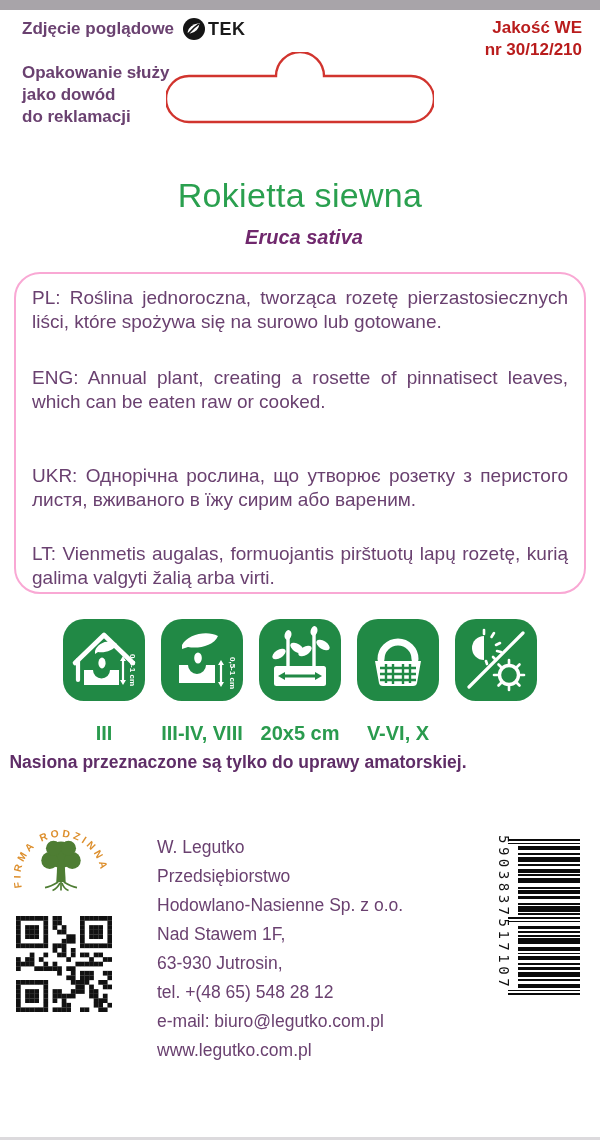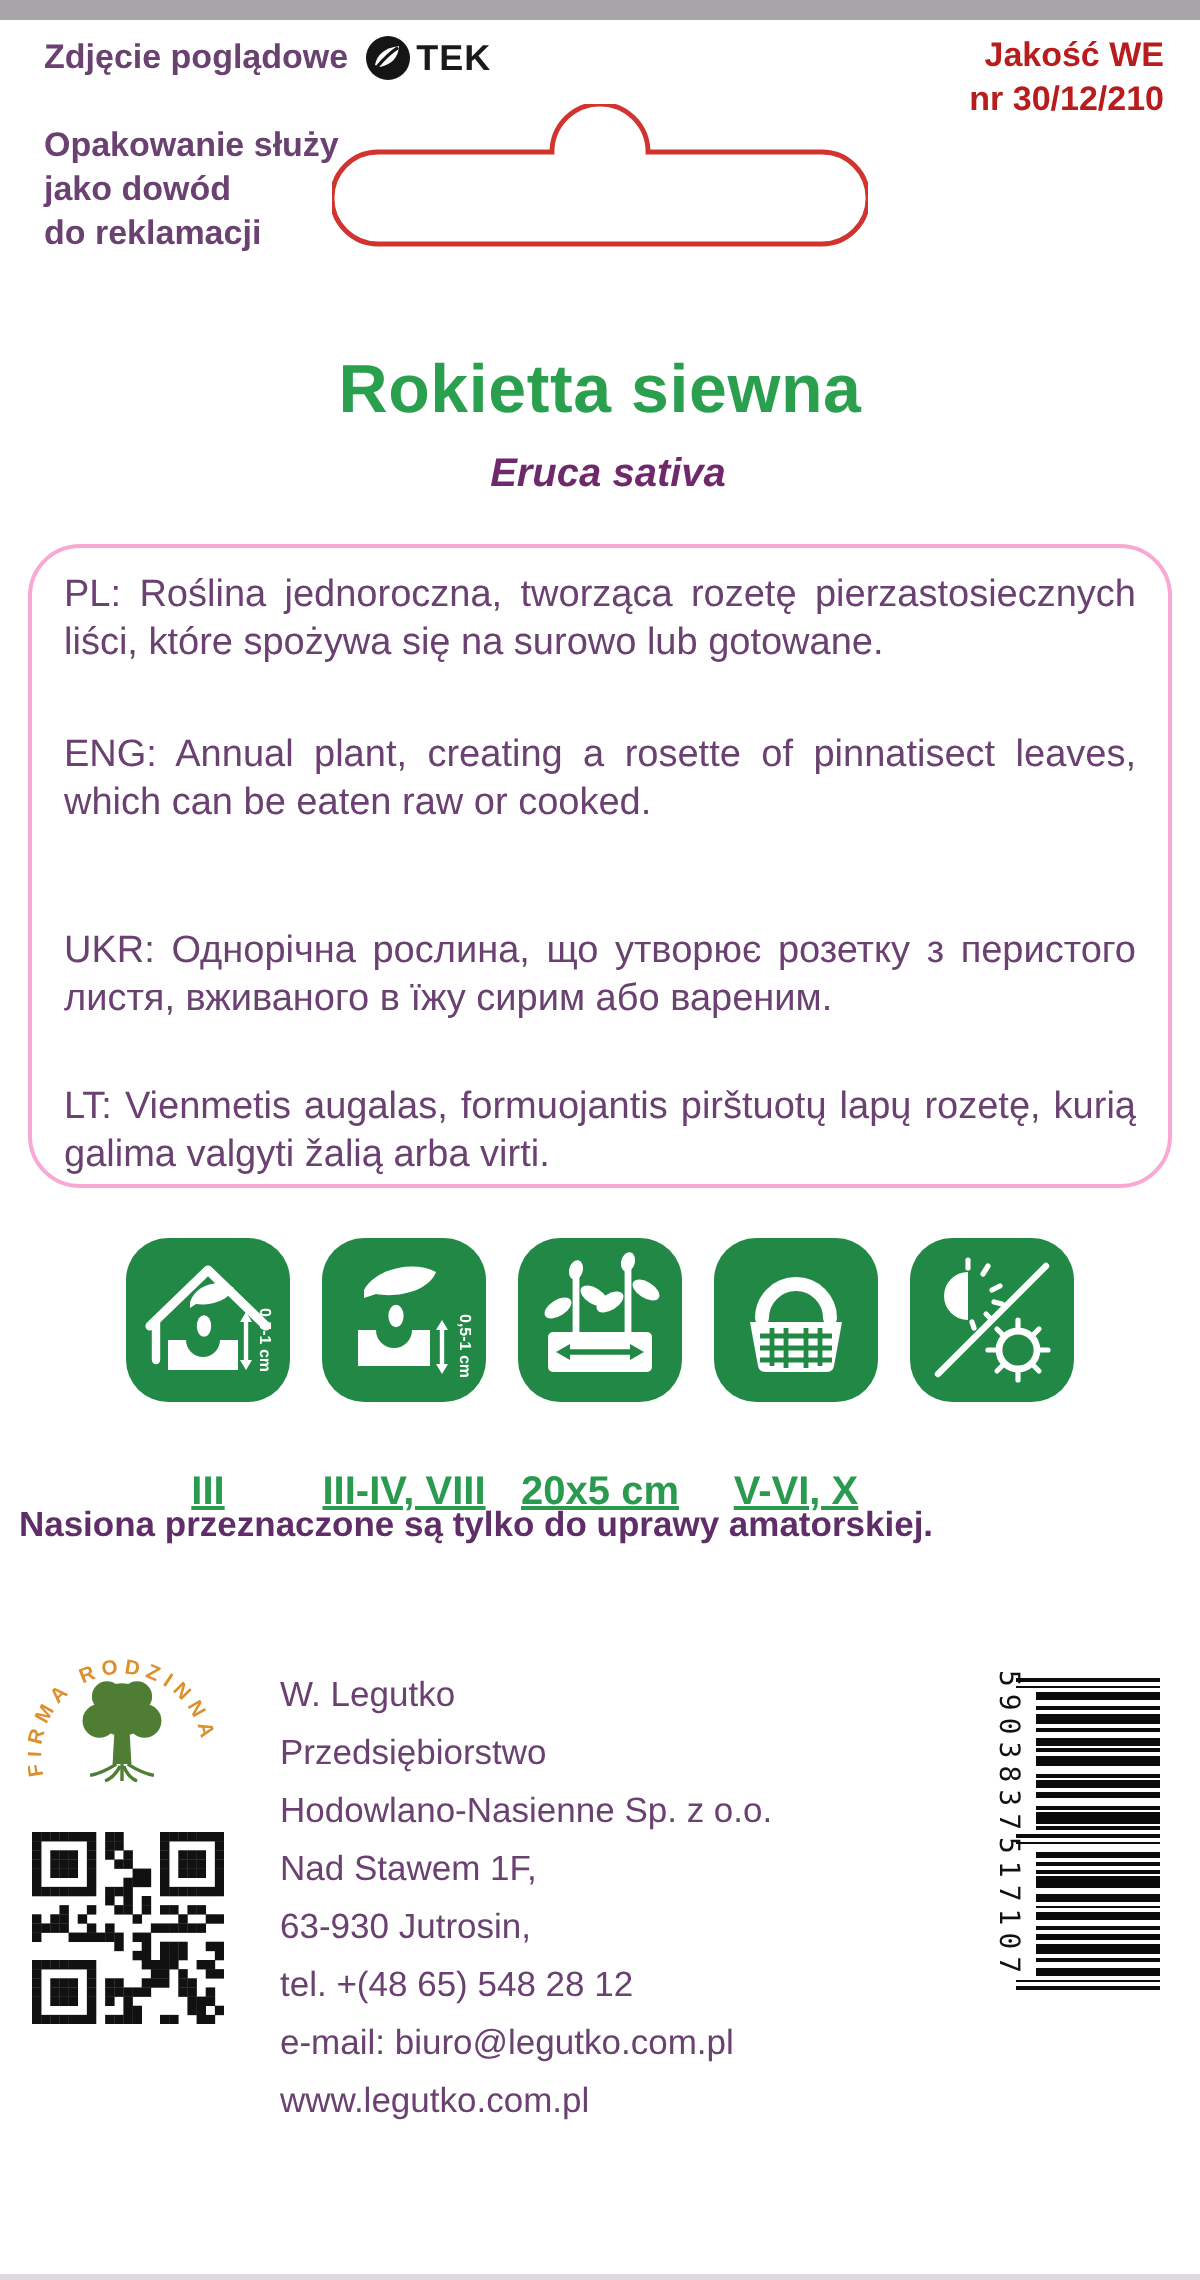--- a/index.html
+++ b/index.html
@@ -12,44 +12,44 @@
   .photo-note { position:absolute; left:22px; top:17px; display:flex; align-items:center; gap:8px;
                 color:#6a4170; font-size:17px; font-weight:600; }
   .tek-logo { display:flex; align-items:center; gap:2px; }
   .tek-label { color:#1a1a1a; font-size:18px; font-weight:700; letter-spacing:0.5px; }
   .claim { position:absolute; left:22px; top:62px; color:#6a4170; font-size:17px; font-weight:600; line-height:22px; }
   .quality { position:absolute; right:18px; top:17px; text-align:right; color:#b91c1c; font-size:17px; font-weight:600; line-height:22px; }
 
   .hang-tab { position:absolute; left:166px; top:52px; }
 
   .title { position:absolute; left:0; top:176px; width:600px; text-align:center;
-           color:#2aa04f; font-size:34px; font-weight:700; letter-spacing:0.3px; }
+           color:#2aa04f; font-size:34px; font-weight:400; letter-spacing:0.3px; }
   .subtitle { position:absolute; left:4px; top:226px; width:600px; text-align:center;
               color:#70286d; font-size:20px; font-weight:700; font-style:italic; }
 
   .desc-box { position:absolute; left:14px; top:272px; width:572px; height:322px;
               border:2px solid #f9a8d4; border-radius:26px; padding:4px 16px 0 16px;
               color:#6a4170; font-size:19px; font-weight:500; line-height:24px; text-align:justify; }
   .desc-box p.pl  { margin-top:8px; }
   .desc-box p.eng { margin-top:32px; }
   .desc-box p.ukr { margin-top:50px; }
   .desc-box p.lt  { margin-top:30px; }
 
   .icons-row { position:absolute; left:0; top:618px; width:600px; display:flex;
                justify-content:center; gap:14px; }
   .icon-cell { width:84px; text-align:center; }
-  .icon-label { margin-top:28px; color:#2a9b4e; font-size:20px; font-weight:700; white-space:nowrap;text-decoration:underline; }
+  .icon-label { margin-top:16px; color:#2a9b4e; font-size:20px; font-weight:700; white-space:nowrap; }
 
   .note { position:absolute; left:0; top:752px; width:476px; text-align:center;
           color:#5f2d67; font-size:17.5px; font-weight:700; }
 
   .company-logo { position:absolute; left:14px; top:820px; }
   .qr-wrap { position:absolute; left:16px; top:916px; }
 
-  .addr { position:absolute; left:140px; top:833px; color:#6a4170; font-size:17.5px;
+  .addr { position:absolute; left:157px; top:833px; color:#6a4170; font-size:17.5px;
           font-weight:500; line-height:29px; }
 
   .barcode { position:absolute; left:494px; top:833px; width:92px; height:176px; }
   .bc-digits { position:absolute; left:18px; top:2px; transform-origin:0 0; transform:rotate(90deg);
                font-family:"DejaVu Sans Mono", monospace; font-size:14px; letter-spacing:3.5px;
                color:#111; white-space:nowrap; }
   .bc-bars { position:absolute; left:24px; top:6px; width:62px; }
   .bc-bar { background:#0b0b0b; width:62px; }
   .bc-guard { margin-left:-10px; width:72px; }
 </style>

